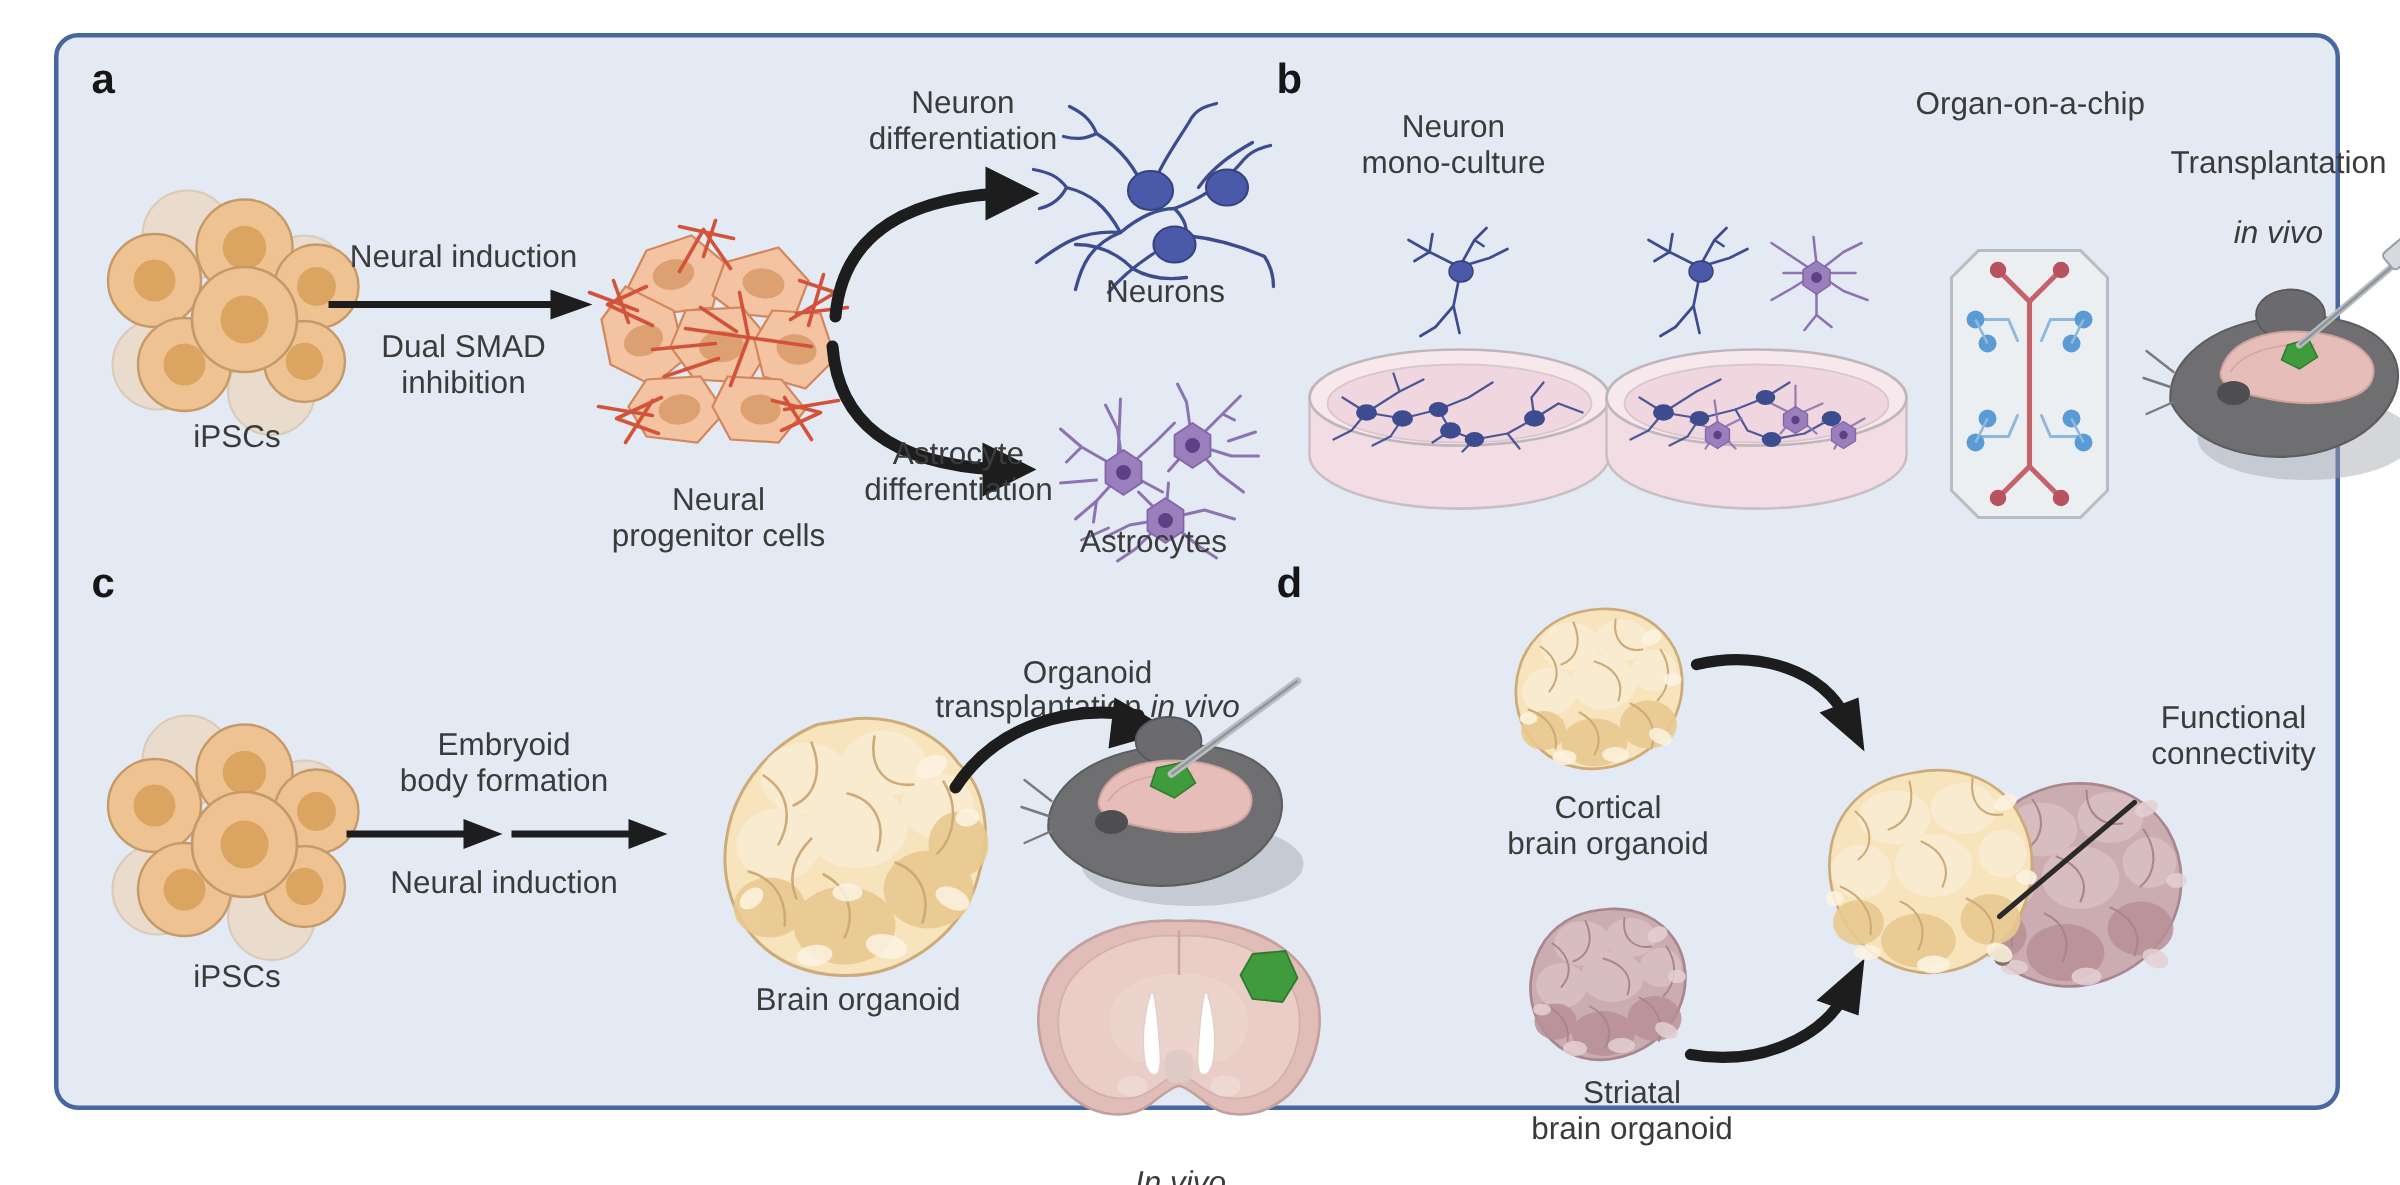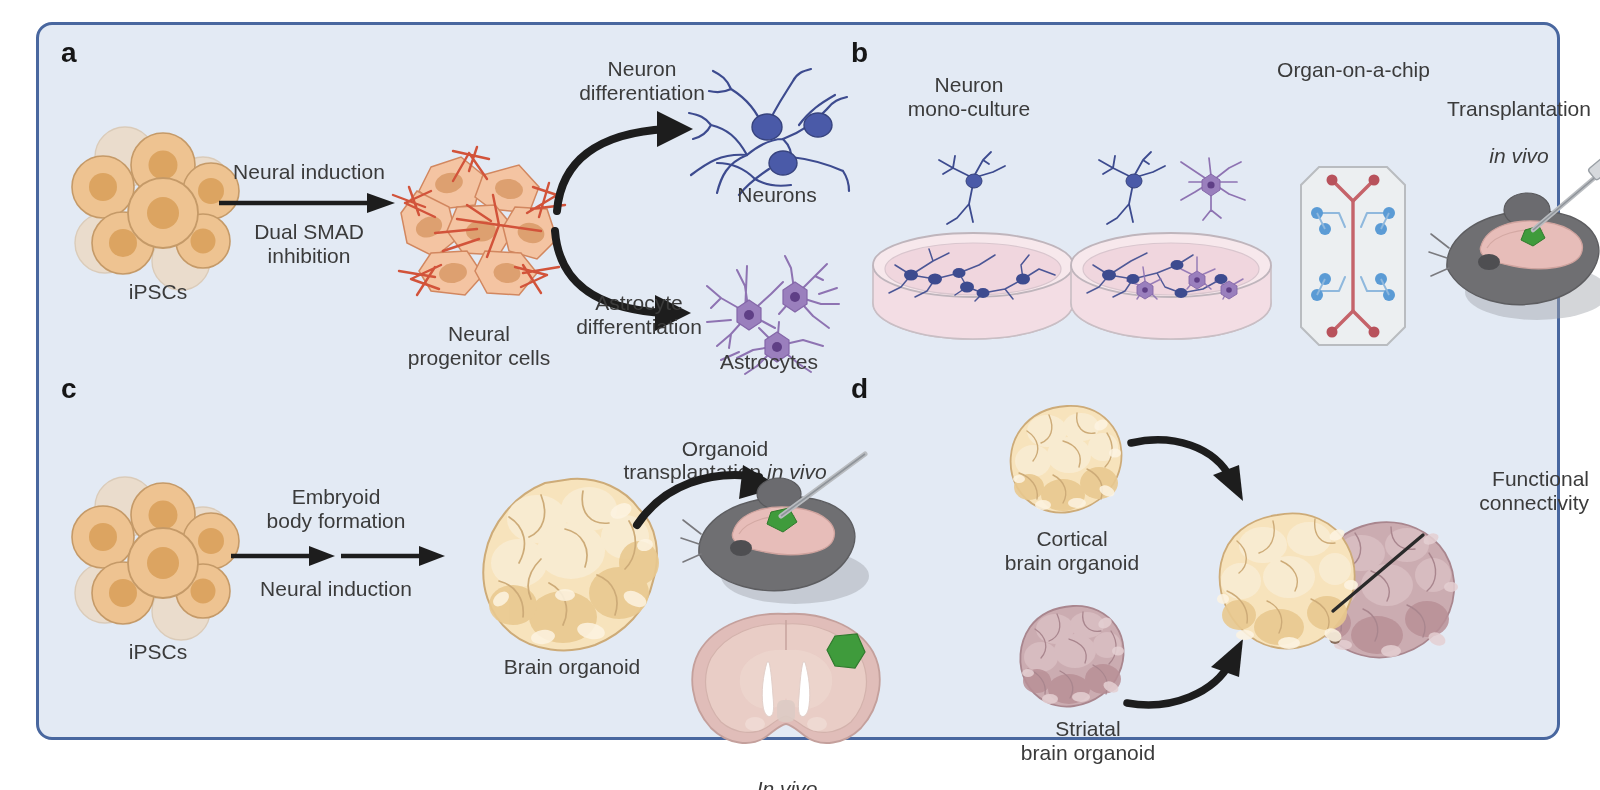--- a/index.html
+++ b/index.html
@@ -647,18 +647,18 @@
           </g>
         </g>
       </svg>
     </div>
 
     <div class="abs" style="left:498px;top:178px;">
       <svg width="110" height="82" viewBox="0 0 110 82">
         <line x1="6" y1="78" x2="96" y2="2" stroke="#2a2a2a" stroke-width="3.4" stroke-linecap="round"></line>
       </svg>
     </div>
-    <div class="cap" style="left:560px;top:112px;width:200px;text-align:right;">Functional
+    <div class="cap" style="left:560px;top:112px;width:200px;text-align:center;">Functional
 connectivity</div>
 
   </div>
 
 </div>
 
 </body></html>

